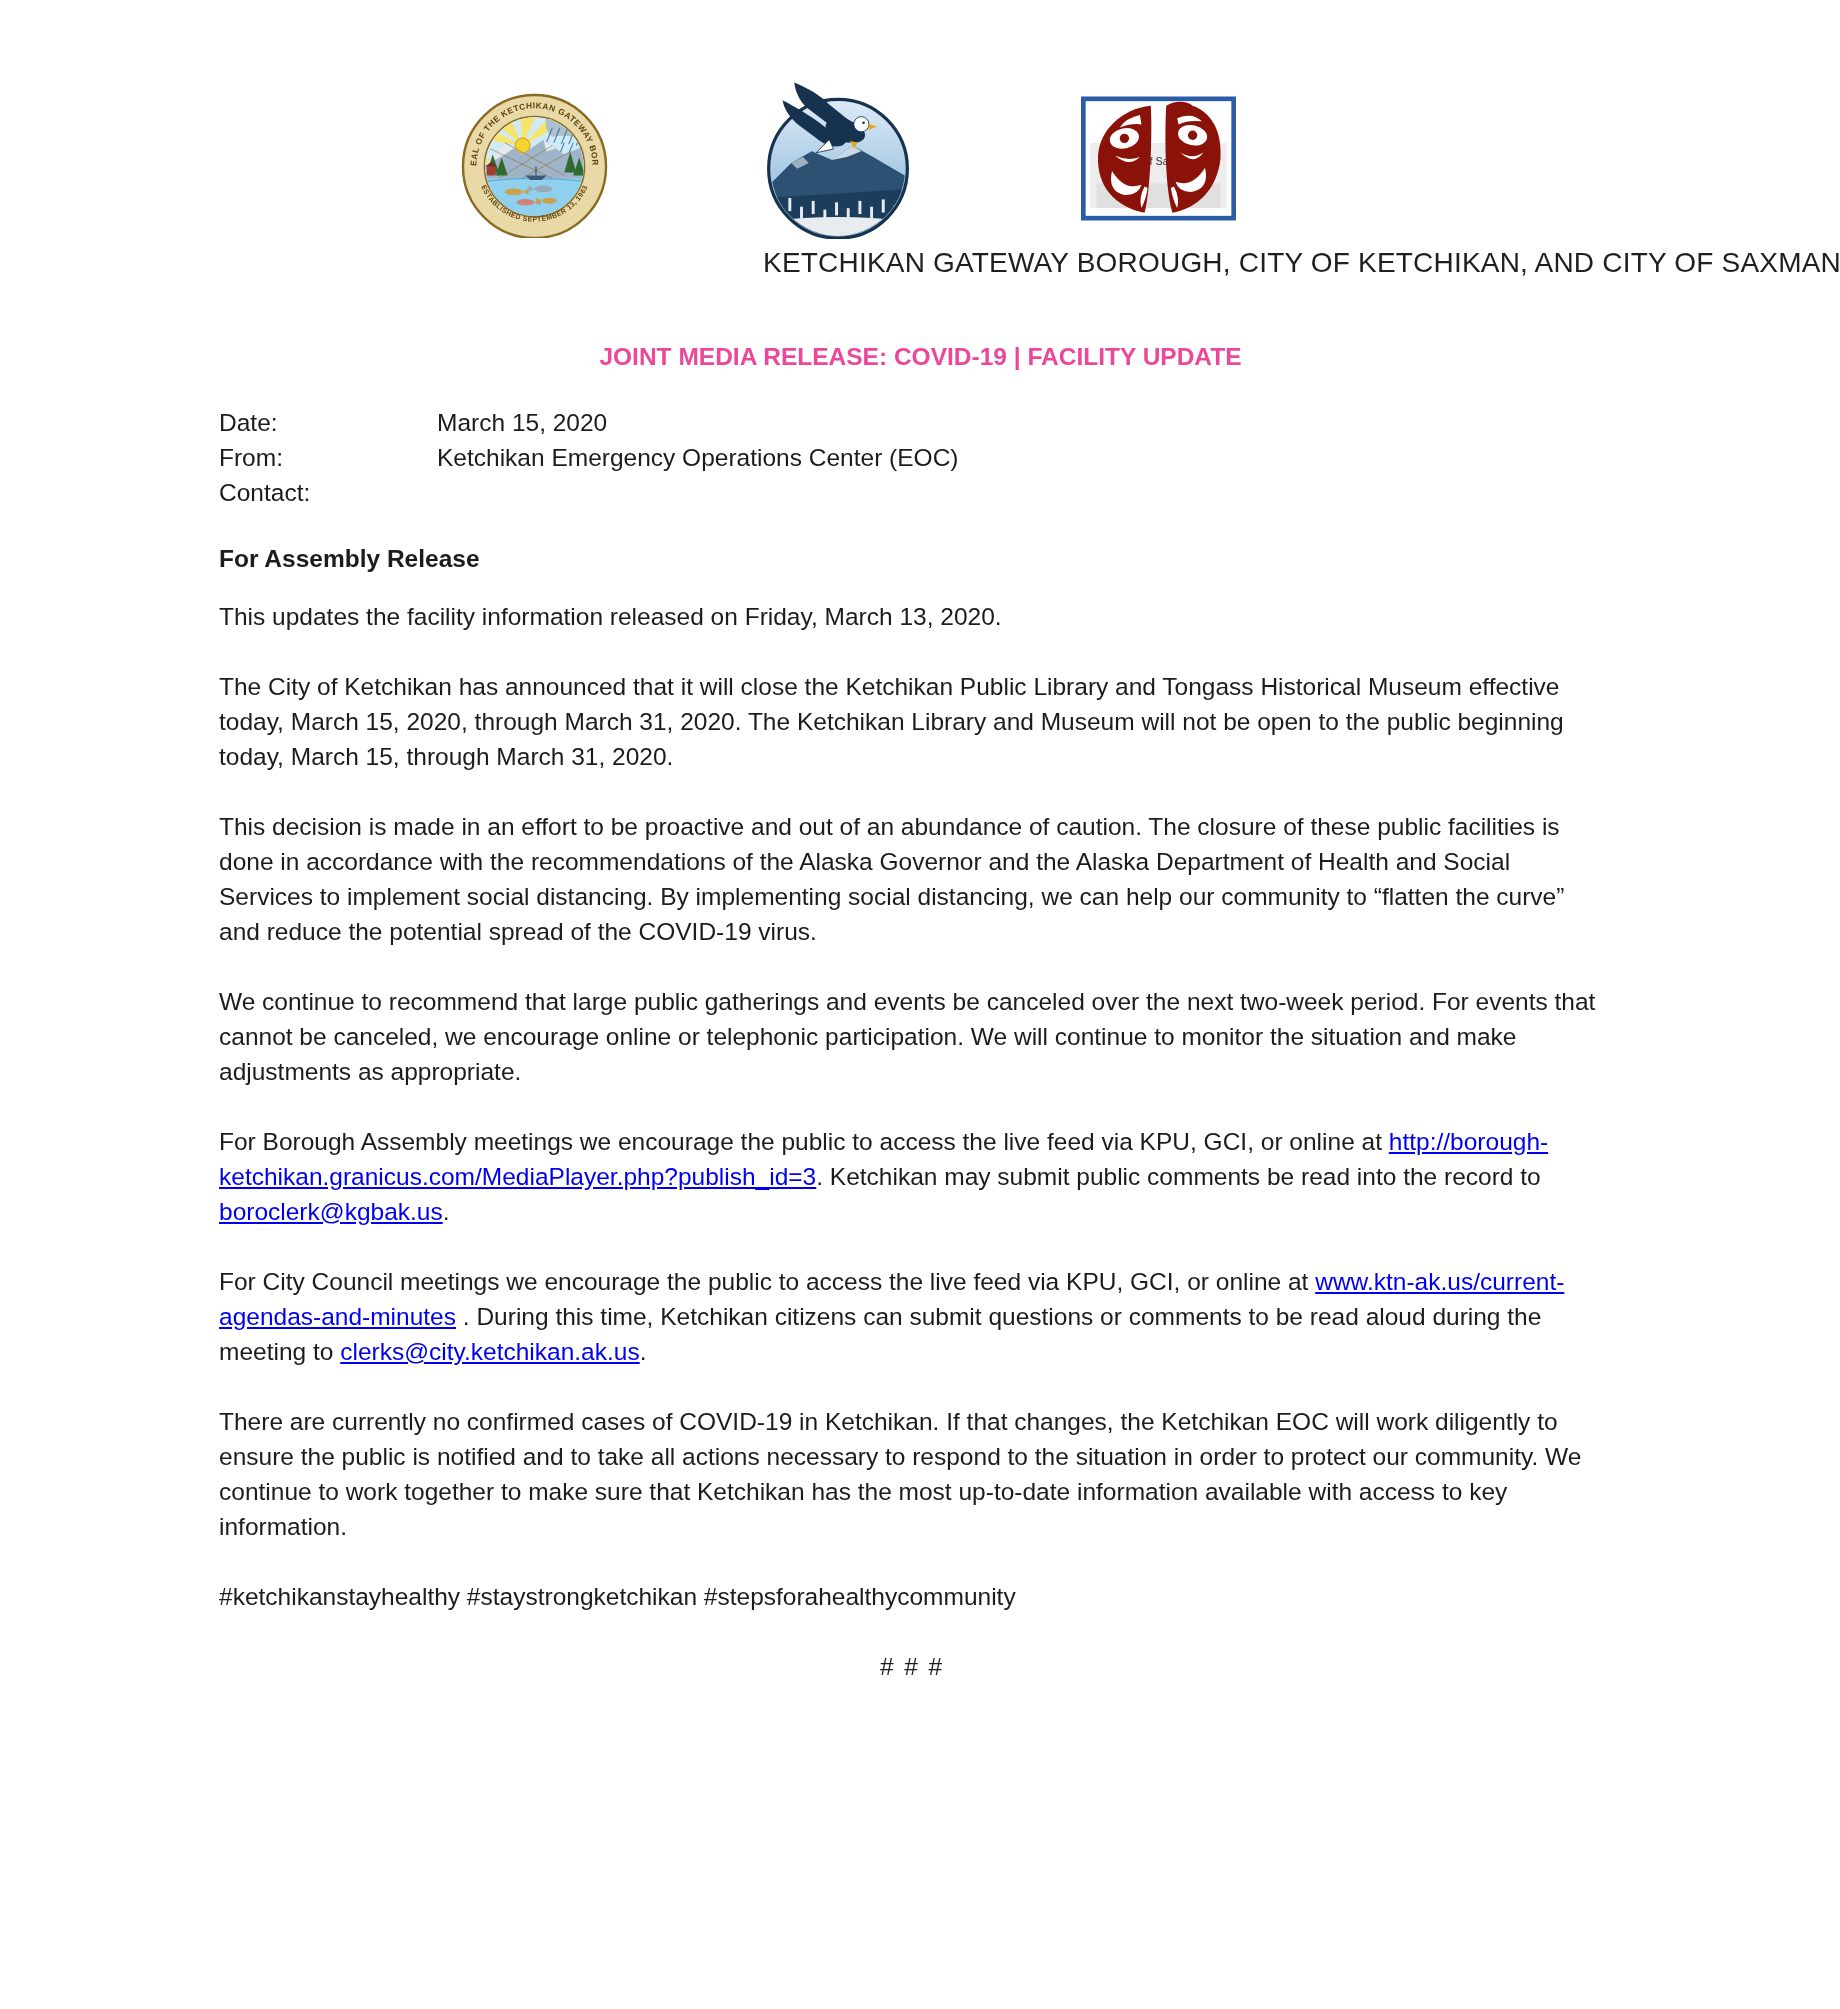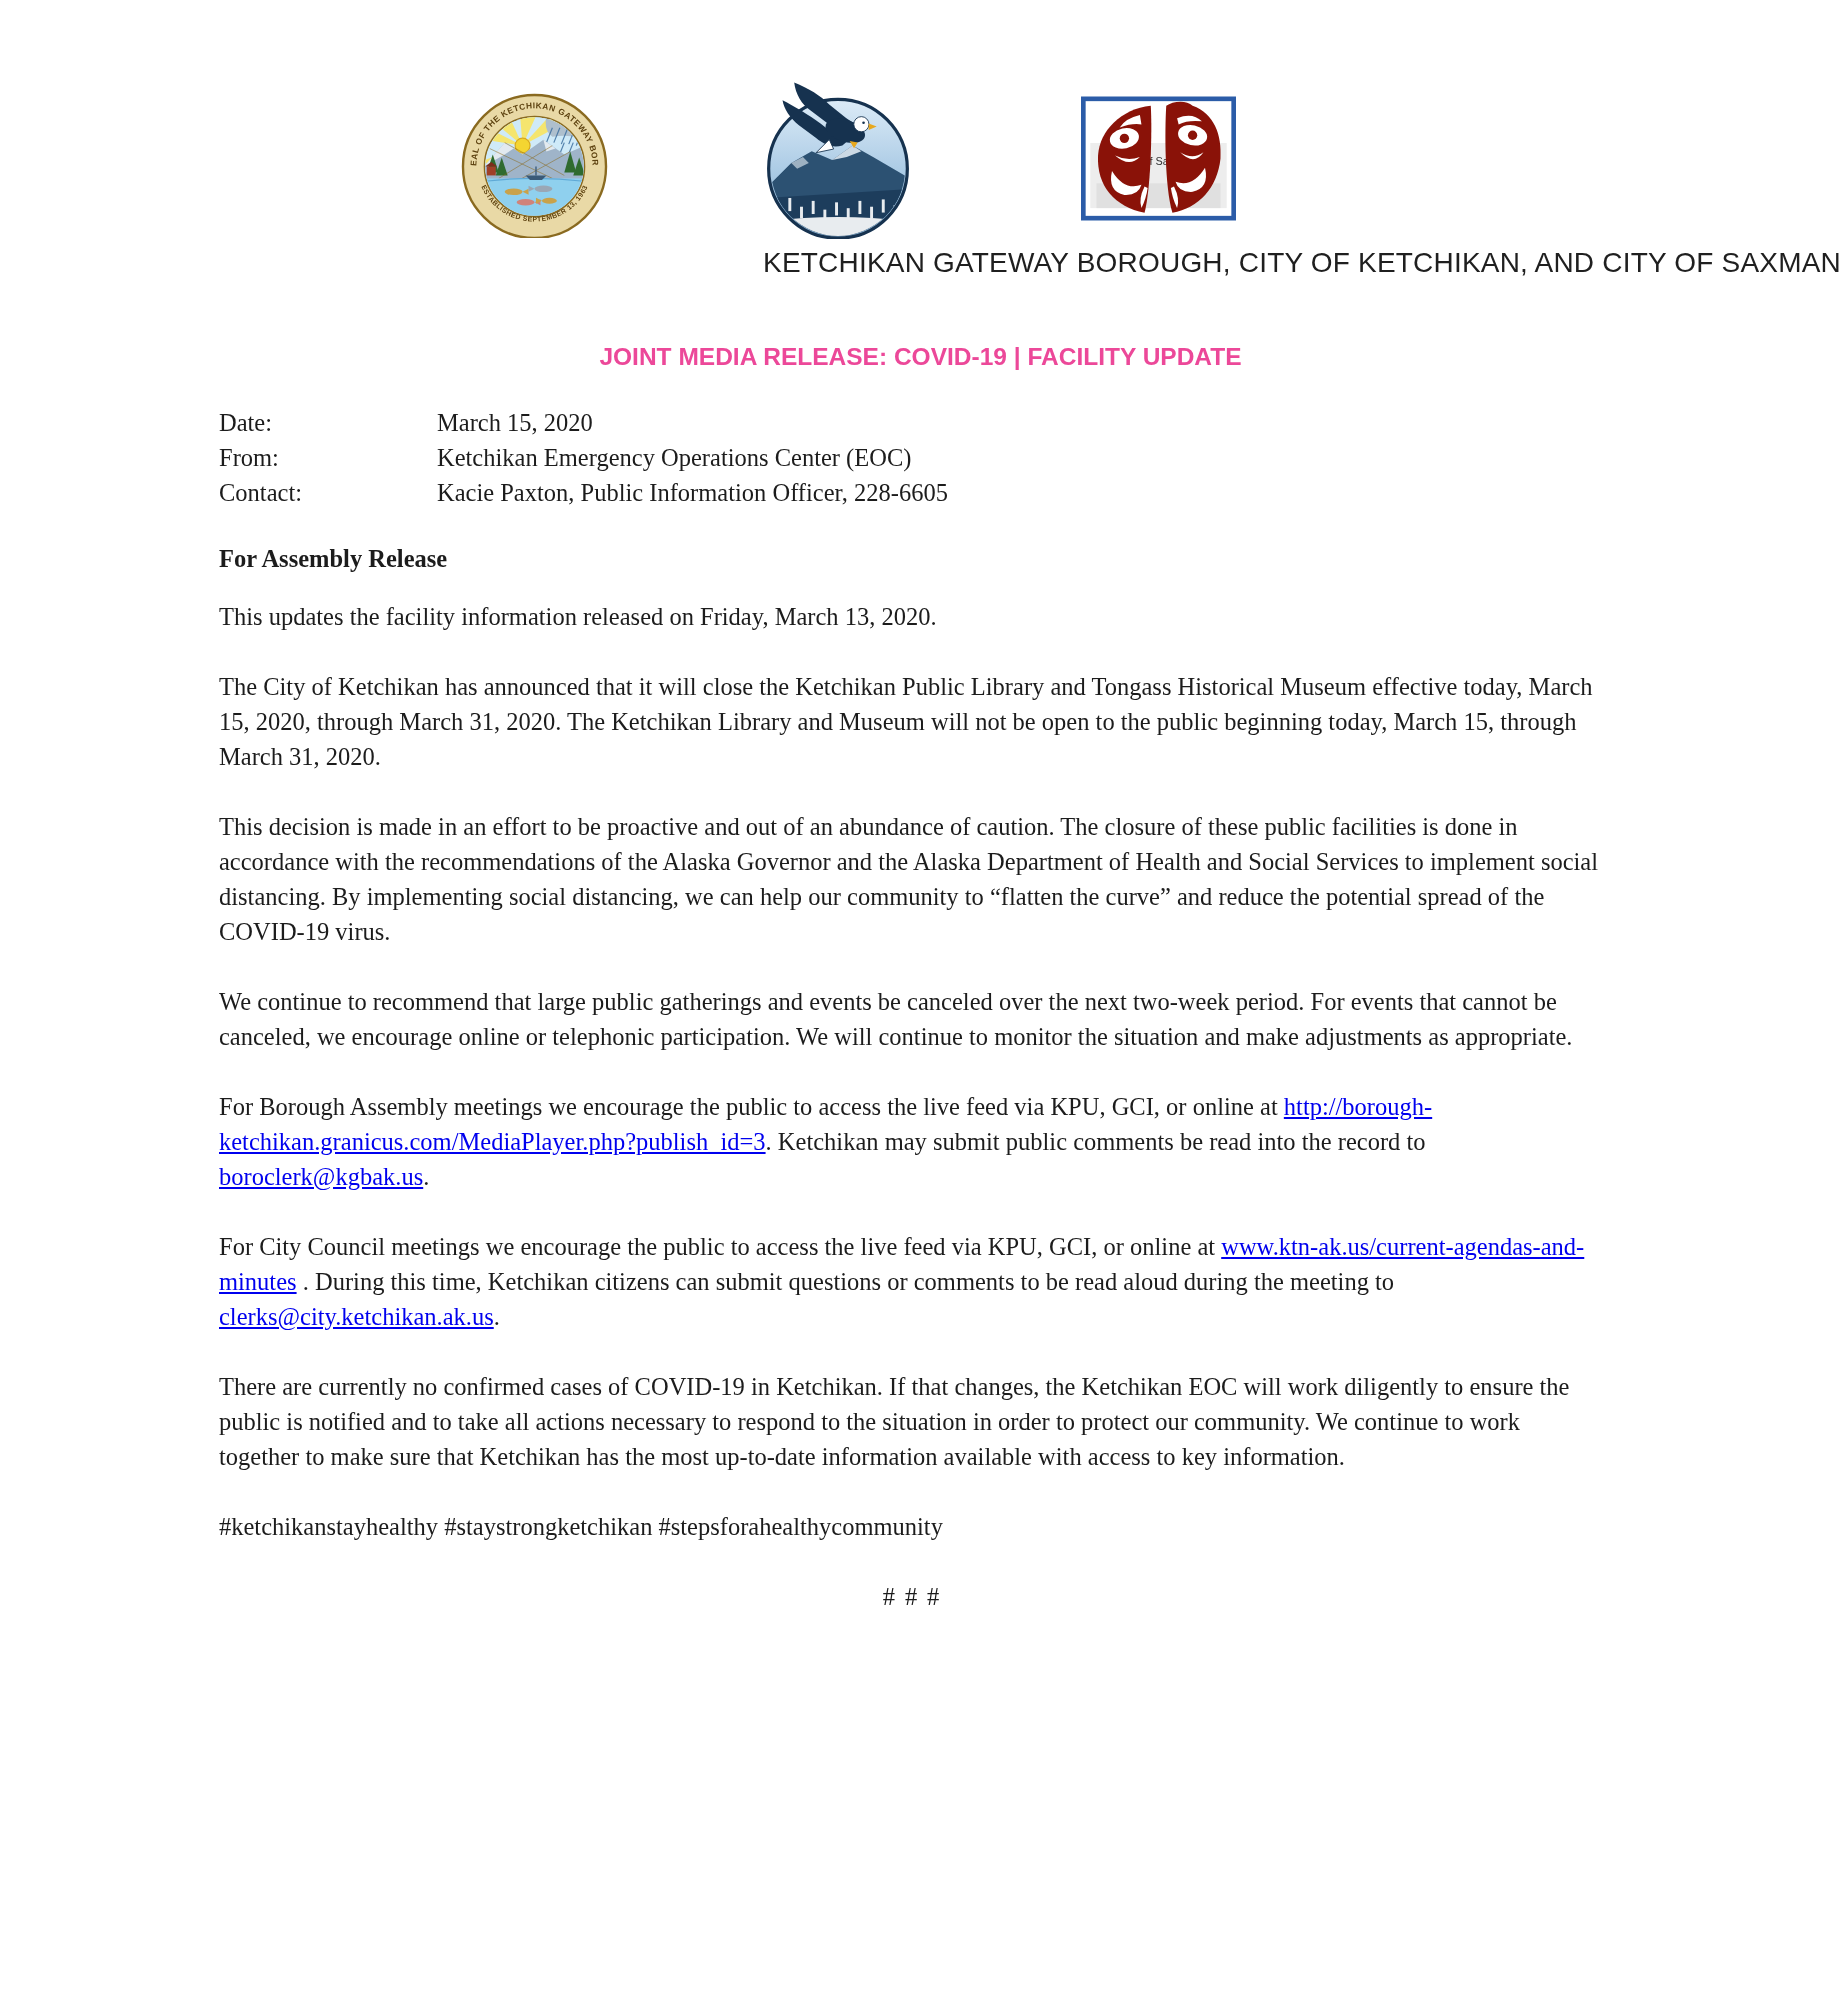--- a/index.html
+++ b/index.html
@@ -41,21 +41,20 @@
     color: #ec4899;
     white-space: nowrap;
   }
   .content {
     position: absolute;
     left: 219px;
     top: 405px;
     width: 1386px;
     font-size: 24.5px;
     line-height: 35px;
-    font-family: Liberation Serif, serif;
   }
   .meta-row { display: grid; grid-template-columns: 218px 1fr; }
   .release-line { font-weight: 700; margin: 31px 0 22.6px 0; }
   .paragraphs p { margin: 2px 0 35px 0; }
   .paragraphs a { color: #0000EE; text-decoration: underline; }
   .hashtags { text-align: left; margin: 0 0 35px 0; }
   .end-mark { text-align: center; letter-spacing: 1.9px; margin: 0; }
 </style>
 </head>
 <body>
@@ -233,21 +232,20 @@
       <div class="meta-row">
         <span>Date:</span>
         <span>March 15, 2020</span>
       </div>
       <div class="meta-row">
         <span>From:</span>
         <span>Ketchikan Emergency Operations Center (EOC)</span>
       </div>
       <div class="meta-row">
         <span>Contact:</span>
-        <span>Kacie Paxton, Public Information Officer, 228-6605</span>
       </div>
     </div>
 
     <div class="release-line">For Assembly Release</div>
 
     <div class="paragraphs">
         <p><span>This updates the facility information released on Friday, March 13, 2020.</span></p>
         <p><span>The City of Ketchikan has announced that it will close the Ketchikan Public Library and Tongass Historical Museum effective today, March 15, 2020, through March 31, 2020. The Ketchikan Library and Museum will not be open to the public beginning today, March 15, through March 31, 2020.</span></p>
         <p><span>This decision is made in an effort to be proactive and out of an abundance of caution. The closure of these public facilities is done in accordance with the recommendations of the Alaska Governor and the Alaska Department of Health and Social Services to implement social distancing. By implementing social distancing, we can help our community to “flatten the curve” and reduce the potential spread of the COVID-19 virus.</span></p>
         <p><span>We continue to recommend that large public gatherings and events be canceled over the next two-week period. For events that cannot be canceled, we encourage online or telephonic participation. We will continue to monitor the situation and make adjustments as appropriate.</span></p>

